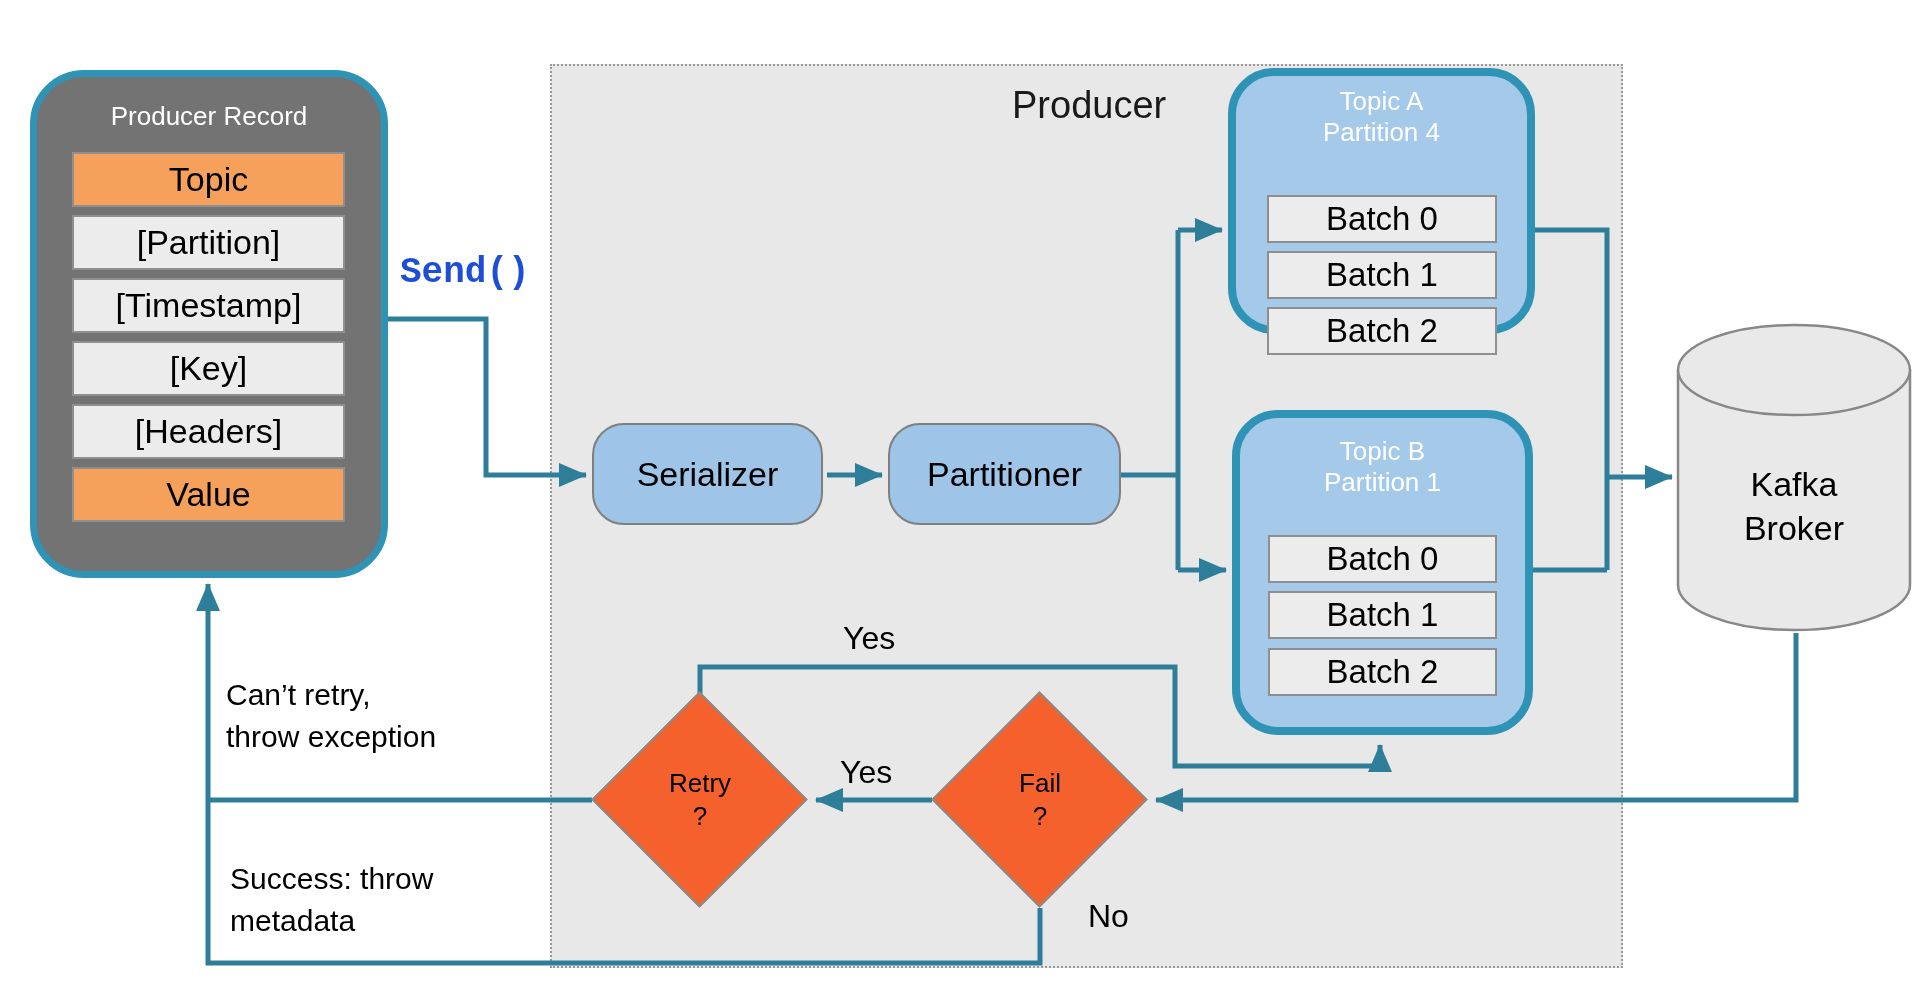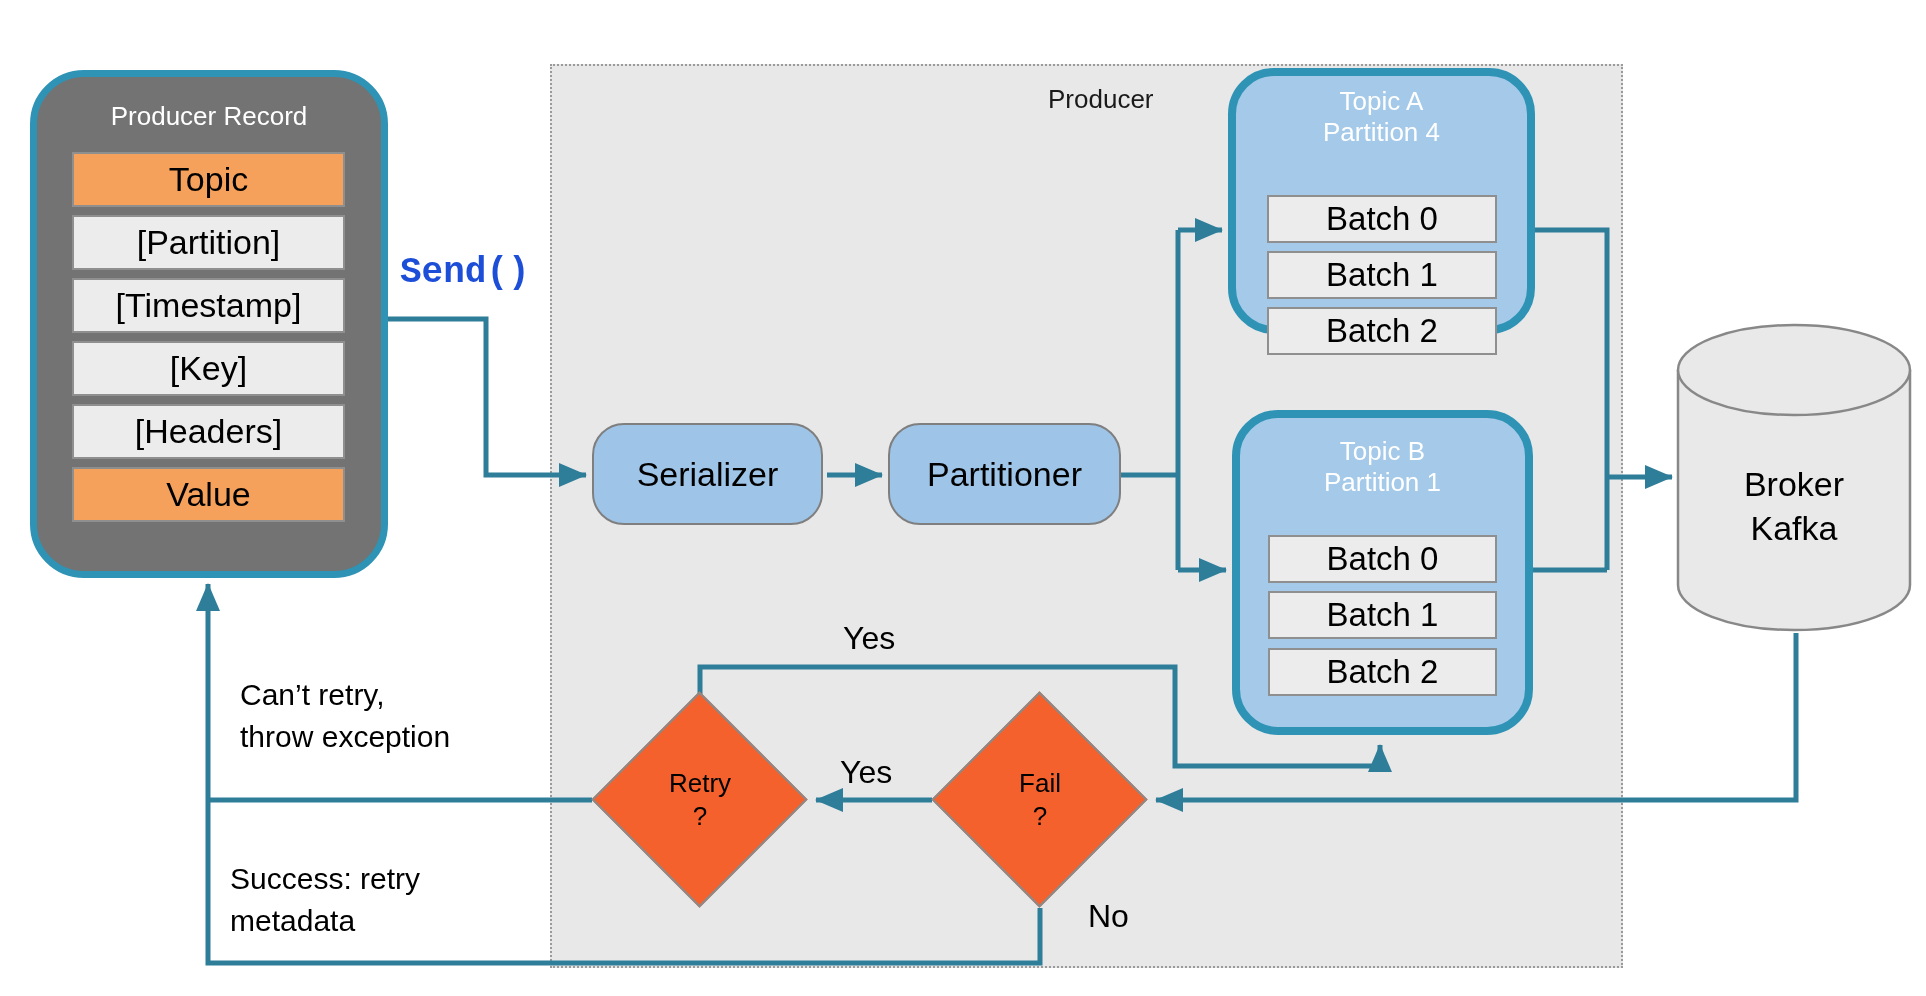--- a/index.html
+++ b/index.html
@@ -3,21 +3,21 @@
 <meta charset="utf-8">
 <style>
   html,body{margin:0;padding:0;background:#ffffff;}
   #stage{position:relative;width:1926px;height:996px;background:#ffffff;overflow:hidden;
          font-family:"Liberation Sans","DejaVu Sans",sans-serif;color:#111;}
   .abs{position:absolute;}
 
   
   #producer-region{left:550px;top:64px;width:1069px;height:900px;background:#E8E8E8;
                    border:2px dotted #9A9A9A;}
-  #producer-title{left:1048px;top:84px;width:200px;font-size:26px;color:#1a1a1a;}
+  #producer-title{left:1012px;top:84px;width:200px;font-size:38px;color:#1a1a1a;}
 
   
   #wires{left:0;top:0;width:1926px;height:996px;pointer-events:none;}
 
   
   #producer-record{left:30px;top:70px;width:358px;height:508px;background:#737373;
                    border:7px solid #2E93B5;border-radius:54px;box-sizing:border-box;}
   #producer-record .pr-title{position:absolute;left:0;top:24px;width:100%;text-align:center;
                    color:#ffffff;font-size:26px;}
   .pr-row{position:absolute;left:35px;width:273px;height:55px;box-sizing:border-box;
@@ -63,21 +63,21 @@
                  transform:translate(-50%,-50%);}
   #retry-label{left:700px;top:800px;}
   #fail-label{left:1040px;top:800px;}
 
   
   .flow-label{font-size:32px;color:#000;}
   #yes-top-label{left:843px;top:620px;}
   #yes-mid-label{left:840px;top:754px;}
   #no-label{left:1088px;top:898px;}
   .note-label{font-size:30px;line-height:42px;color:#000;}
-  #cant-retry-label{left:240px;top:674px;}
+  #cant-retry-label{left:226px;top:674px;}
   #success-label{left:230px;top:858px;}
 </style>
 </head>
 <body>
 
 <div id="stage">
 
   <div class="abs" id="producer-region"></div>
   <div class="abs" id="producer-title">Producer</div>
 
@@ -138,22 +138,22 @@
     <div class="batch-row" style="top:117px;">Batch 0</div>
     <div class="batch-row" style="top:173px;">Batch 1</div>
     <div class="batch-row" style="top:230px;">Batch 2</div>
   </div>
 
   <svg class="abs" style="left:1670px;top:317px;width:248px;height:330px;" viewBox="1670 317 248 330" xmlns="http://www.w3.org/2000/svg">
     <path d="M1678 370 L1678 585 A116 45 0 0 0 1910 585 L1910 370" fill="#E9E9E9" stroke="#888888" stroke-width="2.5"></path>
     <ellipse cx="1794" cy="370" rx="116" ry="45" fill="#E9E9E9" stroke="#888888" stroke-width="2.5"></ellipse>
   </svg>
   <div class="abs" id="broker-label">
+    <div>Kafka</div>
     <div>Broker</div>
-    <div>Kafka</div>
   </div>
 
   <div class="abs diamond" id="retry-diamond"></div>
   <div class="abs diamond-label" id="retry-label">
     <div>Retry</div>
     <div>?</div>
   </div>
   <div class="abs diamond" id="fail-diamond"></div>
   <div class="abs diamond-label" id="fail-label">
     <div>Fail</div>
@@ -161,17 +161,17 @@
   </div>
 
   <div class="abs flow-label" id="yes-top-label">Yes</div>
   <div class="abs flow-label" id="yes-mid-label">Yes</div>
   <div class="abs flow-label" id="no-label">No</div>
   <div class="abs note-label" id="cant-retry-label">
     <div>Can’t retry,</div>
     <div>throw exception</div>
   </div>
   <div class="abs note-label" id="success-label">
-    <div>Success: retry</div>
+    <div>Success: throw</div>
     <div>metadata</div>
   </div>
 
 </div>
 
 </body></html>

